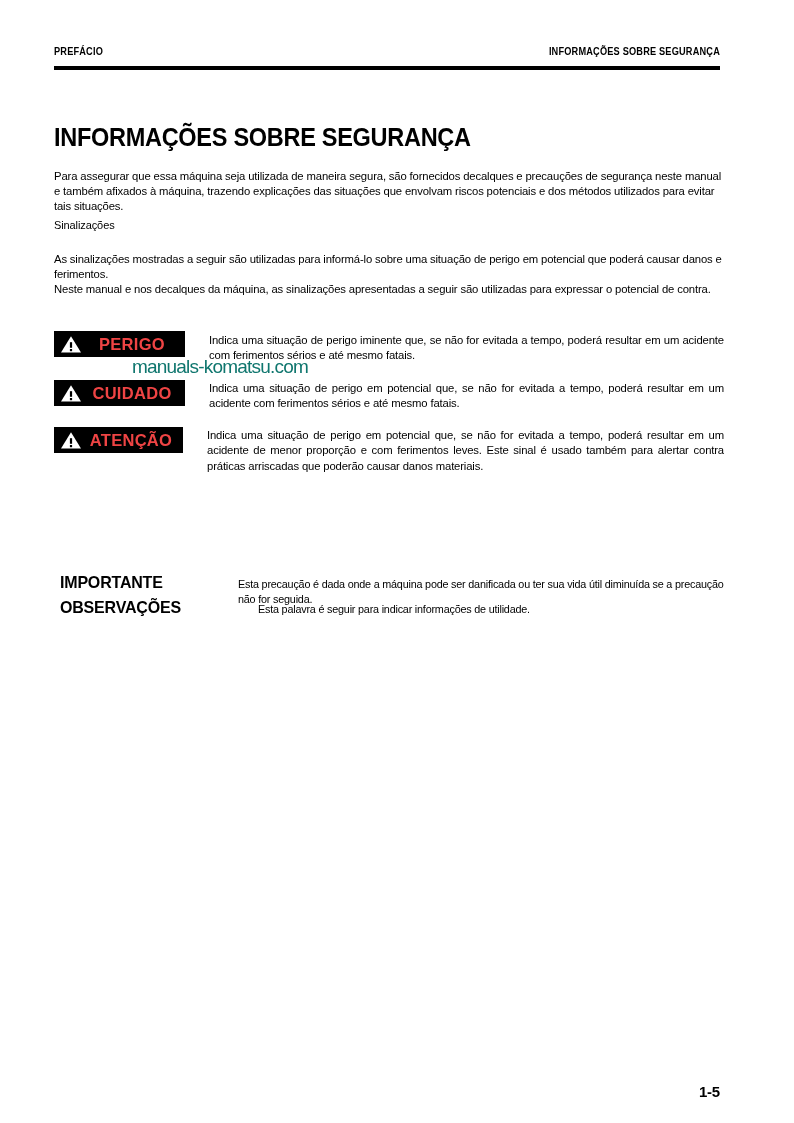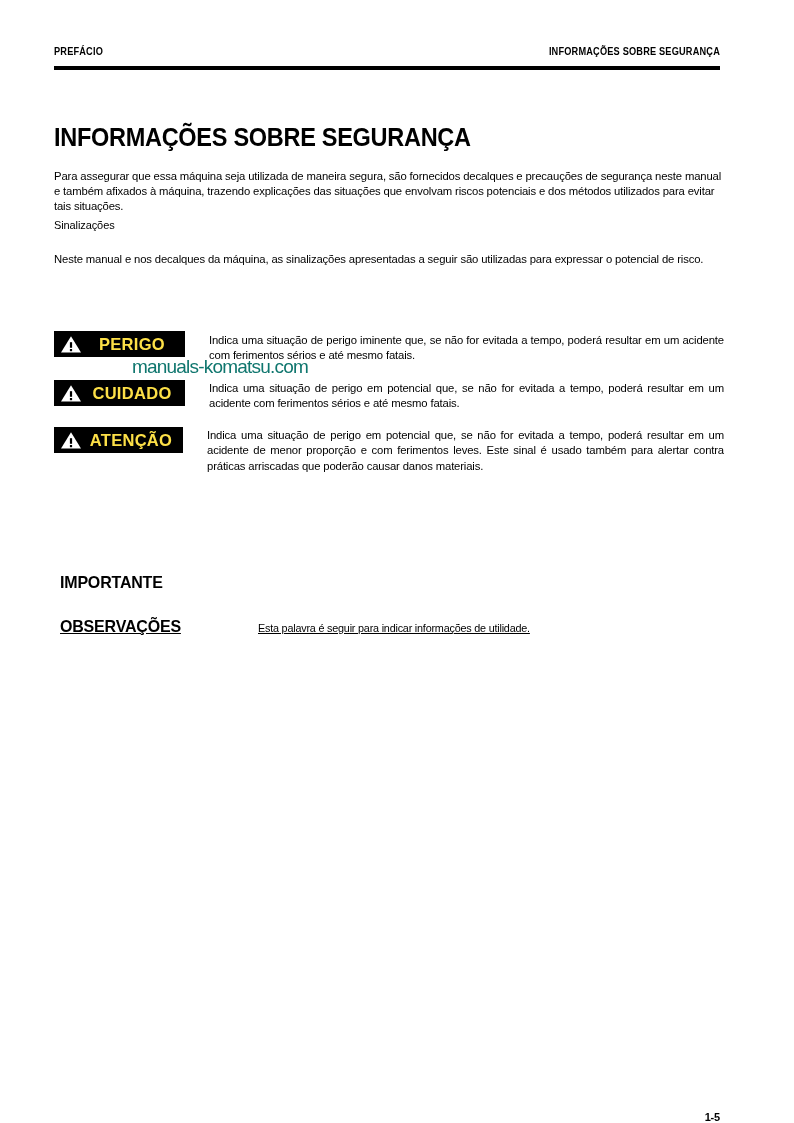--- a/index.html
+++ b/index.html
@@ -102,21 +102,21 @@
     display: flex;
     align-items: flex-start;
   }
   #signal-row-perigo  { top: 331px; }
   #signal-row-cuidado { top: 380px; }
   #signal-row-atencao { top: 427px; }
 
   .signal-badge {
     flex: 0 0 auto;
     background: #000000;
-    color: #fde047;
+    color: #ef4444;
     height: 26px;
     box-sizing: border-box;
     display: flex;
     align-items: center;
     padding: 0 9px 0 6px;
     gap: 6px;
   }
   #signal-row-perigo  .signal-badge { width: 131px; }
   #signal-row-cuidado .signal-badge { width: 131px; }
   #signal-row-atencao .signal-badge { width: 129px; }
@@ -159,21 +159,21 @@
   
   .keyword-row {
     position: absolute;
     left: 60px;
     width: 664px;
     display: flex;
     align-items: flex-start;
     gap: 36px;
   }
   #keyword-row-importante  { top: 573px; }
-  #keyword-row-observacoes { top: 617px; text-decoration: underline; }
+  #keyword-row-observacoes { top: 598px; }
 
   .keyword-term {
     flex: 0 0 auto;
     font-size: 16.5px;
     font-weight: bold;
     letter-spacing: -0.2px;
     line-height: 19px;
     white-space: nowrap;
     transform: scaleX(0.97);
     transform-origin: left top;
@@ -204,24 +204,23 @@
     white-space: nowrap;
     font-family: "Liberation Sans", sans-serif;
     pointer-events: none;
   }
 
   
   .footer-page-number {
     position: absolute;
     right: 74px;
     top: 1083px;
-    font-size: 11px;
+    font-size: 15px;
     font-weight: bold;
     letter-spacing: -0.2px;
-    margin-top: 28px;
   }
 </style>
 </head>
 <body>
 
 <div class="page">
 
   <div class="header">
     <div class="header-left">PREFÁCIO</div>
     <div class="header-right">INFORMAÇÕES SOBRE SEGURANÇA</div>
@@ -230,21 +229,22 @@
 
   <h1 class="page-title">INFORMAÇÕES SOBRE SEGURANÇA</h1>
 
   <div class="body-block" id="intro-paragraph">
     <p>Para assegurar que essa máquina seja utilizada de maneira segura, são fornecidos decalques e precauções de segurança neste manual e também afixados à máquina, trazendo explicações das situações que envolvam riscos potenciais e dos métodos utilizados para evitar tais situações.</p>
   </div>
 
   <div class="subhead">Sinalizações</div>
 
   <div class="body-block" id="signals-paragraph">
-    <p>Neste manual e nos decalques da máquina, as sinalizações apresentadas a seguir são utilizadas para expressar o potencial de risco.</p>
+    <p>As sinalizações mostradas a seguir são utilizadas para informá-lo sobre uma situação de perigo em potencial que poderá causar danos e ferimentos.</p>
+    <p>Neste manual e nos decalques da máquina, as sinalizações apresentadas a seguir são utilizadas para expressar o potencial de contra.</p>
   </div>
 
   <div class="signal-row" id="signal-row-perigo">
     <div class="signal-badge">
       <svg class="warn-triangle" viewBox="0 0 22 19">
         <path d="M11 1.2 L21 17.6 L1 17.6 Z" fill="#ffffff"></path>
         <rect x="9.9" y="7.2" width="2.2" height="5.6" fill="#000000"></rect>
         <rect x="9.9" y="14.0" width="2.2" height="2.2" fill="#000000"></rect>
       </svg>
       <span class="signal-label">PERIGO</span>
@@ -278,20 +278,23 @@
       <span class="signal-label">ATENÇÃO</span>
     </div>
     <div class="signal-desc">
       <p>Indica uma situação de perigo em potencial que, se não for evitada a tempo, poderá resultar em um acidente de menor proporção e com ferimentos leves. Este sinal é usado também para alertar contra práticas arriscadas que poderão causar danos materiais.</p>
     </div>
   </div>
 
 
   <div class="keyword-row" id="keyword-row-importante">
     <div class="keyword-term">IMPORTANTE</div>
+    <div class="keyword-desc">
+      <p>Esta precaução é dada onde a máquina pode ser danificada ou ter sua vida útil diminuída se a precaução não for seguida.</p>
+    </div>
   </div>
 
   <div class="keyword-row" id="keyword-row-observacoes">
     <div class="keyword-term">OBSERVAÇÕES</div>
     <div class="keyword-desc">
       <p>Esta palavra é seguir para indicar informações de utilidade.</p>
     </div>
   </div>
 
   <div class="watermark">manuals-komatsu.com</div>

